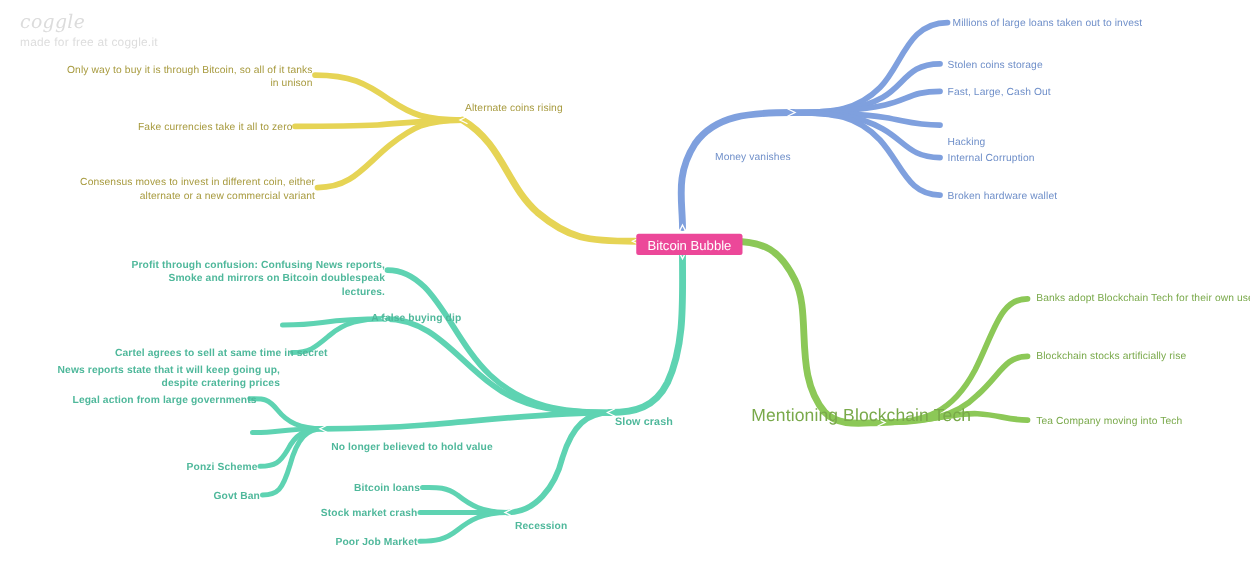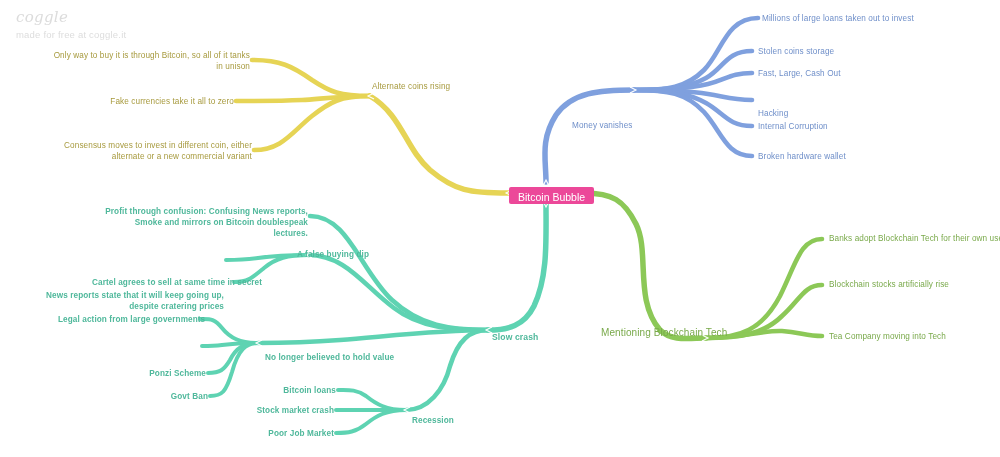--- a/index.html
+++ b/index.html
@@ -158,21 +158,21 @@
   <div class="node n-right c-blue" style="left:758px; top:46px;">Stolen coins storage</div>
 
   <div class="node n-right c-blue" style="left:758px; top:68px;">Fast, Large, Cash Out</div>
 
   <div class="node n-right c-blue" style="left:758px; top:108px;">Hacking</div>
 
   <div class="node n-right c-blue" style="left:758px; top:121px;">Internal Corruption</div>
 
   <div class="node n-right c-blue" style="left:758px; top:151px;">Broken hardware wallet</div>
 
-  <div class="node n-right c-green" style="left:601px; top:327px; font-size:10px;">Mentioning Blockchain Tech</div>
+  <div class="node n-right c-green" style="left:601px; top:327px; font-size:14px;">Mentioning Blockchain Tech</div>
 
   <div class="node n-right c-green" style="left:829px; top:233px;">Banks adopt Blockchain Tech for their own use</div>
 
   <div class="node n-right c-green" style="left:829px; top:279px;">Blockchain stocks artificially rise</div>
 
   <div class="node n-right c-green" style="left:829px; top:331px;">Tea Company moving into Tech</div>
 
   <div class="node n-right c-teal" style="left:492px; top:332px; font-size:8.6px;">Slow crash</div>
 
   <div class="node n-left c-teal wrap" style="left:100px; top:206px; width:208px;">Profit through confusion: Confusing News reports, Smoke and mirrors on Bitcoin doublespeak lectures.</div>

